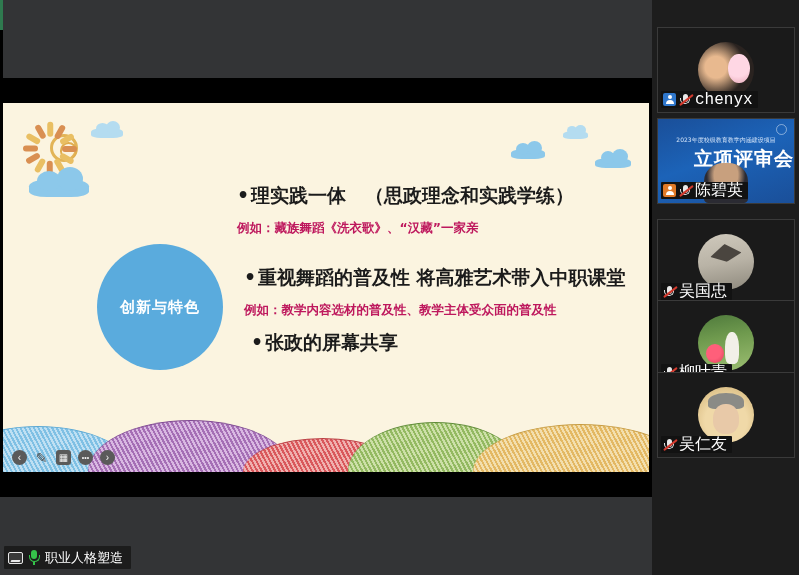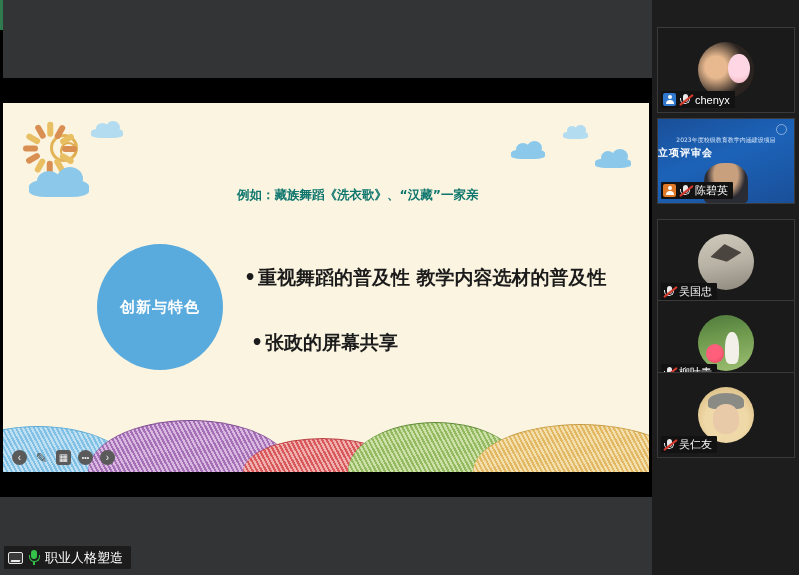--- a/index.html
+++ b/index.html
@@ -105,22 +105,22 @@
 
   
   .blk { position: absolute; }
   .bullet-line {
     color: #1b1b1b; font-size: 19px; font-weight: bold;
     white-space: nowrap; line-height: 1.25;
     font-family: "DejaVu Sans", "Liberation Sans", sans-serif;
   }
   .bullet-dot { display:inline-block; width: 14px; }
   .sub-line {
-    color: #0f766e; font-size: 12.5px; font-weight: bold;
-    white-space: nowrap; margin-top: 3px; line-height: 1.25;
+    color: #be185d; font-size: 12.5px; font-weight: bold;
+    white-space: nowrap; margin-top: 12px; line-height: 1.25;
     font-family: "DejaVu Sans", "Liberation Sans", sans-serif;
   }
   #blk1 { left: 234px; top: 81px; }
   #blk2 { left: 241px; top: 163px; }
   #blk3 { left: 248px; top: 228px; }
 
   
   #ppt-toolbar {
     position: absolute; left: 9px; top: 347px;
     display: flex; gap: 7px; align-items: center;
@@ -196,22 +196,22 @@
     width: 56px; height: 56px; border-radius: 50%;
     overflow: hidden; position: relative;
   }
   .badge {
     position: absolute; left: 3px; bottom: 4px;
     height: 17px; display: flex; align-items: center;
     background: #121212; padding: 0 5px 0 2px; gap: 3px;
     border-radius: 1px; max-width: 128px;
   }
   .badge .nm {
-    color: #fff; font-size: 11px; white-space: nowrap;
-    font-family: Liberation Sans, sans-serif;
+    color: #fff; font-size: 16px; white-space: nowrap;
+    font-family: Liberation Mono, monospace;
   }
   .pill {
     width: 13px; height: 13px; border-radius: 2px;
     display: flex; align-items: center; justify-content: center;
     font-size: 9px; color: #fff; flex: 0 0 auto;
   }
   .pill.blue { background: #2f77cc; }
   .pill.orange { background: #e07a28; }
   .person-glyph {
     width: 9px; height: 9px; position: relative;
@@ -256,21 +256,21 @@
     position: absolute; inset: 0;
     background: linear-gradient(160deg,#1a4f99 0%,#1c63b8 45%,#1a4f99 100%);
   }
   .bs-t1 {
     position: absolute; top: 17px; left: 0; right: 0;
     text-align: center; color: #d6e6fa; font-size: 6px;
     font-family: "DejaVu Sans", "Liberation Sans", sans-serif;
   }
   .bs-t2 {
     position: absolute; top: 27px; left: 0; right: 0;
-    text-align: left; color: #fff; font-size: 10px; font-weight: bold;
+    text-align: right; color: #fff; font-size: 19px; font-weight: bold;
     letter-spacing: 1px;
     font-family: "DejaVu Sans", "Liberation Sans", sans-serif;
   }
   .bs-ring {
     position: absolute; right: 7px; top: 5px; width: 11px; height: 11px;
     border-radius: 50%; border: 1.2px solid rgba(255,255,255,.45);
   }
   .bs-person {
     position: absolute; left: 50%; bottom: 0; transform: translateX(-50%);
     width: 44px; height: 40px;
@@ -395,27 +395,31 @@
         <span class="base" style="left:0; top:9px; width:36px; height:10px;"></span>
         <span style="left:6px; top:2px; width:14px; height:13px;"></span>
         <span style="left:17px; top:0; width:16px; height:15px;"></span>
       </div>
 
       <div id="circle">
         <span class="circle-label">创新与特色</span>
       </div>
 
       <div class="blk" id="blk1">
+        <div class="bullet-line">
+          <span class="bullet-dot">•</span><span>理实践一体　（思政理念和实践学练）</span>
+        </div>
         <div class="sub-line">例如：藏族舞蹈《洗衣歌》、“汉藏”一家亲</div>
       </div>
 
       <div class="blk" id="blk2">
         <div class="bullet-line">
-          <span class="bullet-dot">•</span><span>重视舞蹈的普及性  教学内容选材的普及性</span>
-        </div>
+          <span class="bullet-dot">•</span><span>重视舞蹈的普及性  将高雅艺术带入中职课堂</span>
+        </div>
+        <div class="sub-line">例如：教学内容选材的普及性、教学主体受众面的普及性</div>
       </div>
 
       <div class="blk" id="blk3">
         <div class="bullet-line">
           <span class="bullet-dot">•</span><span>张政的屏幕共享</span>
         </div>
       </div>
 
       <div id="hills">
         <div class="hill" style="left:-60px; width:190px; height:46px; background:repeating-linear-gradient(62deg,#7fc0e4 0 2px,#bfe0f3 2px 4px); border-top:1.5px solid #5aa8d4;"></div>

